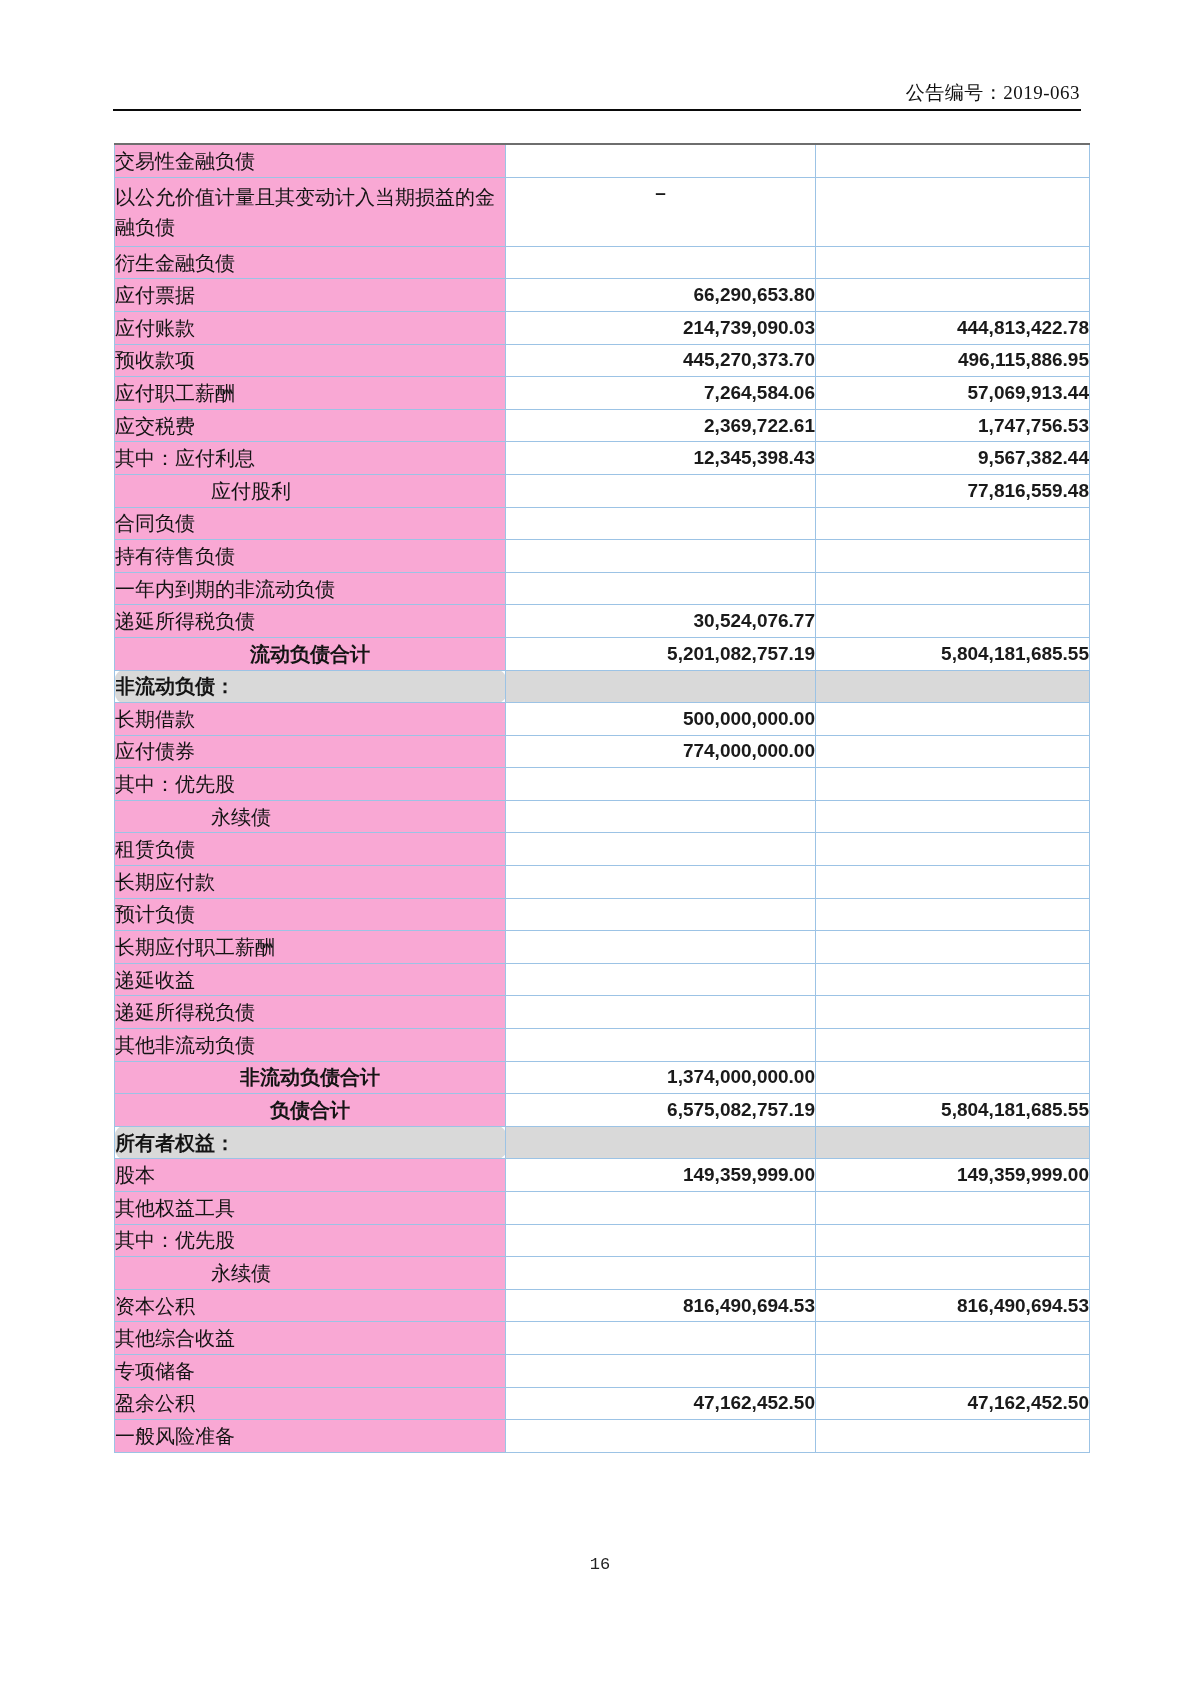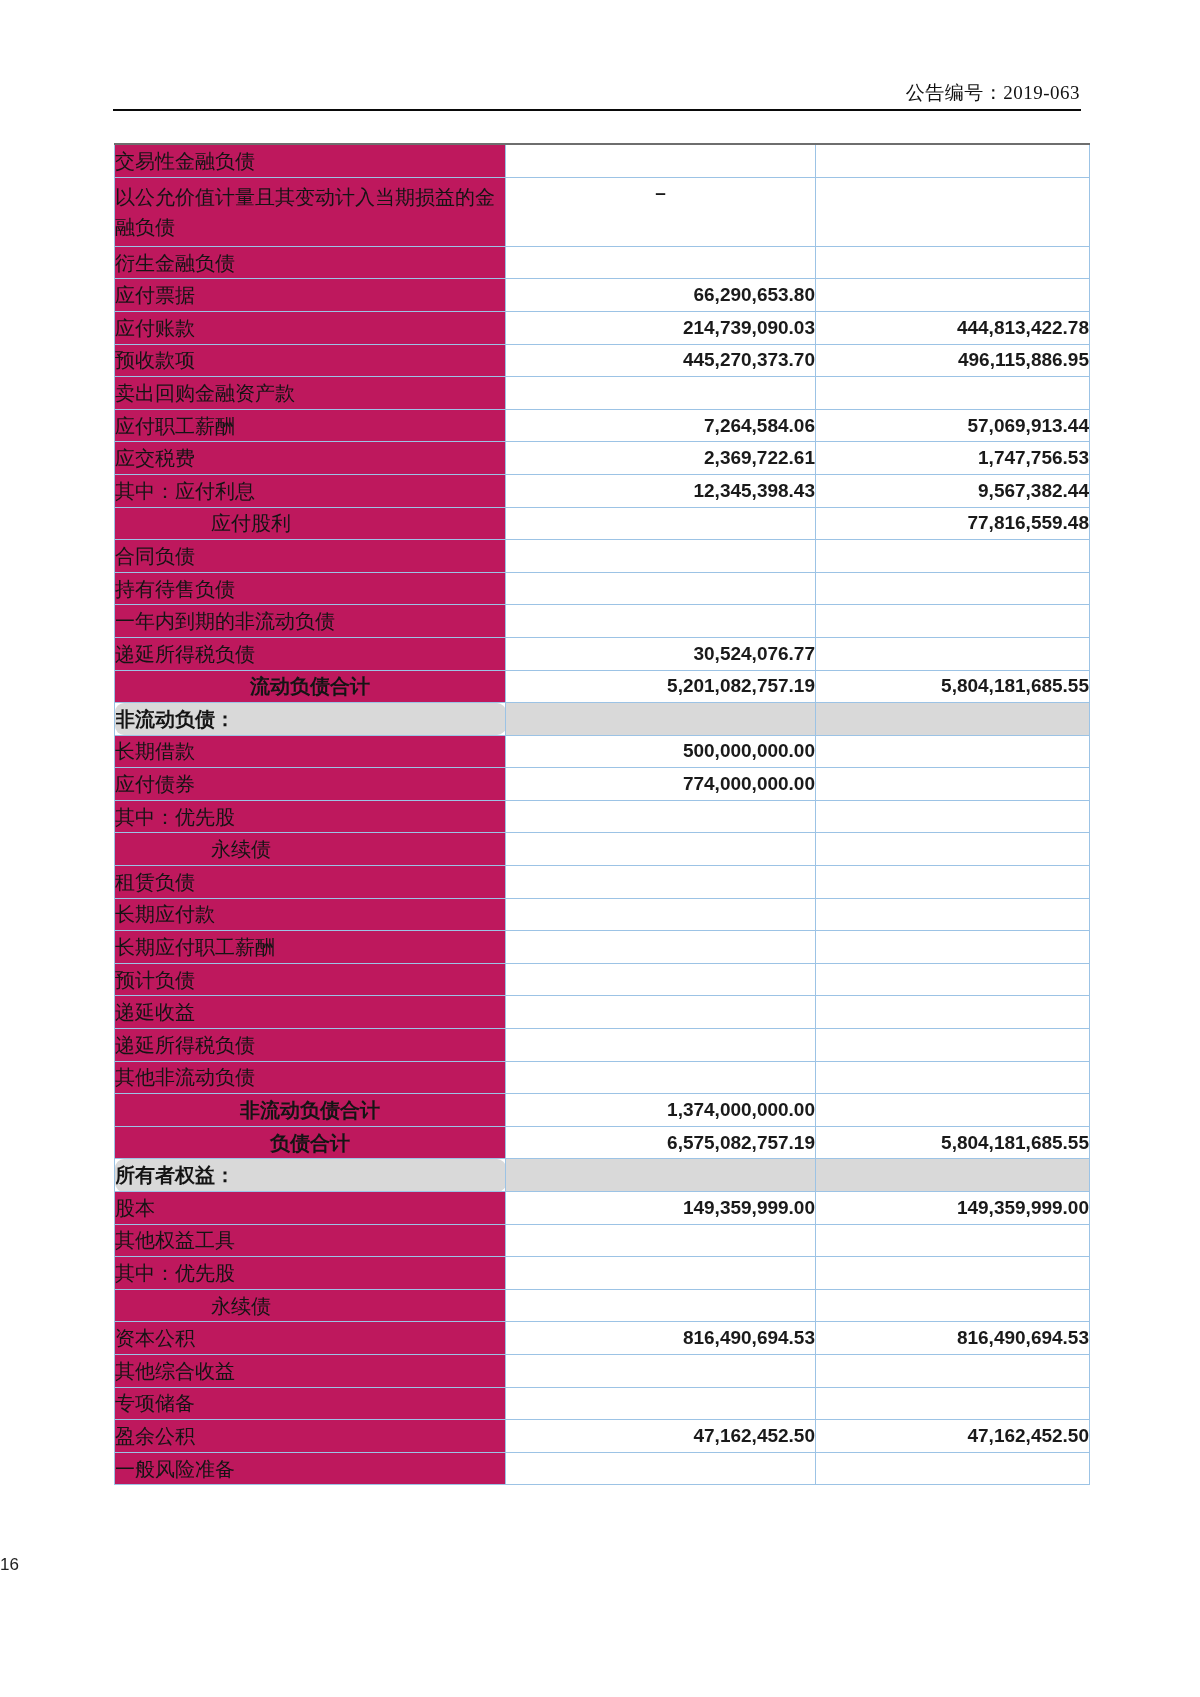--- a/index.html
+++ b/index.html
@@ -42,21 +42,21 @@
   table.fin col.c2{width:310px;}
   table.fin col.c3{width:274px;}
   table.fin td{
     border:1px solid #9cc3e5;
     height:31.6px;
     padding:0;
     vertical-align:middle;
     overflow:hidden;
   }
   td.lab{
-    background:#be185d;
+    background:#f9a8d4;
     font-size:20px;
     line-height:30px;
     text-align:left;
     padding:0 26px 0 11px;
     font-family:"Liberation Serif","DejaVu Serif",serif;
     color:#141414;
   }
   td.val{
     background:#ffffff;
     font-size:19px;
@@ -71,22 +71,23 @@
   tr.row-total td.lab{font-weight:bold;text-align:center;padding:0;margin-left:28px;}
   tr.row-indent td.lab{padding-left:96px;margin-top:46px;}
   tr.row-multiline td{height:64.2px;}
   tr.row-multiline td.val{vertical-align:top;padding-top:4px;}
   td.val.dash{text-align:center;padding-right:0;}
 
   
   .pageno{
     position:absolute;
     top:1555px;left:0;width:1200px;
+    text-align:center;
     font-size:17px;
-    font-family:Liberation Sans, sans-serif;
+    font-family:Liberation Mono, monospace;
     color:#222;
   }
 </style>
 </head>
 <body>
 
 <div class="page">
 
   <div class="notice">公告编号：2019-063</div>
 
@@ -123,25 +124,20 @@
           <td class="lab">应付账款</td>
           <td class="val">214,739,090.03</td>
           <td class="val">444,813,422.78</td>
         </tr>
         <tr class="row-item">
           <td class="lab">预收款项</td>
           <td class="val">445,270,373.70</td>
           <td class="val">496,115,886.95</td>
         </tr>
         <tr class="row-item">
-          <td class="lab">卖出回购金融资产款</td>
-          <td class="val"></td>
-          <td class="val"></td>
-        </tr>
-        <tr class="row-item">
           <td class="lab">应付职工薪酬</td>
           <td class="val">7,264,584.06</td>
           <td class="val">57,069,913.44</td>
         </tr>
         <tr class="row-item">
           <td class="lab">应交税费</td>
           <td class="val">2,369,722.61</td>
           <td class="val">1,747,756.53</td>
         </tr>
         <tr class="row-item">
@@ -208,26 +204,26 @@
           <td class="lab">租赁负债</td>
           <td class="val"></td>
           <td class="val"></td>
         </tr>
         <tr class="row-item">
           <td class="lab">长期应付款</td>
           <td class="val"></td>
           <td class="val"></td>
         </tr>
         <tr class="row-item">
+          <td class="lab">预计负债</td>
+          <td class="val"></td>
+          <td class="val"></td>
+        </tr>
+        <tr class="row-item">
           <td class="lab">长期应付职工薪酬</td>
-          <td class="val"></td>
-          <td class="val"></td>
-        </tr>
-        <tr class="row-item">
-          <td class="lab">预计负债</td>
           <td class="val"></td>
           <td class="val"></td>
         </tr>
         <tr class="row-item">
           <td class="lab">递延收益</td>
           <td class="val"></td>
           <td class="val"></td>
         </tr>
         <tr class="row-item">
           <td class="lab">递延所得税负债</td>

